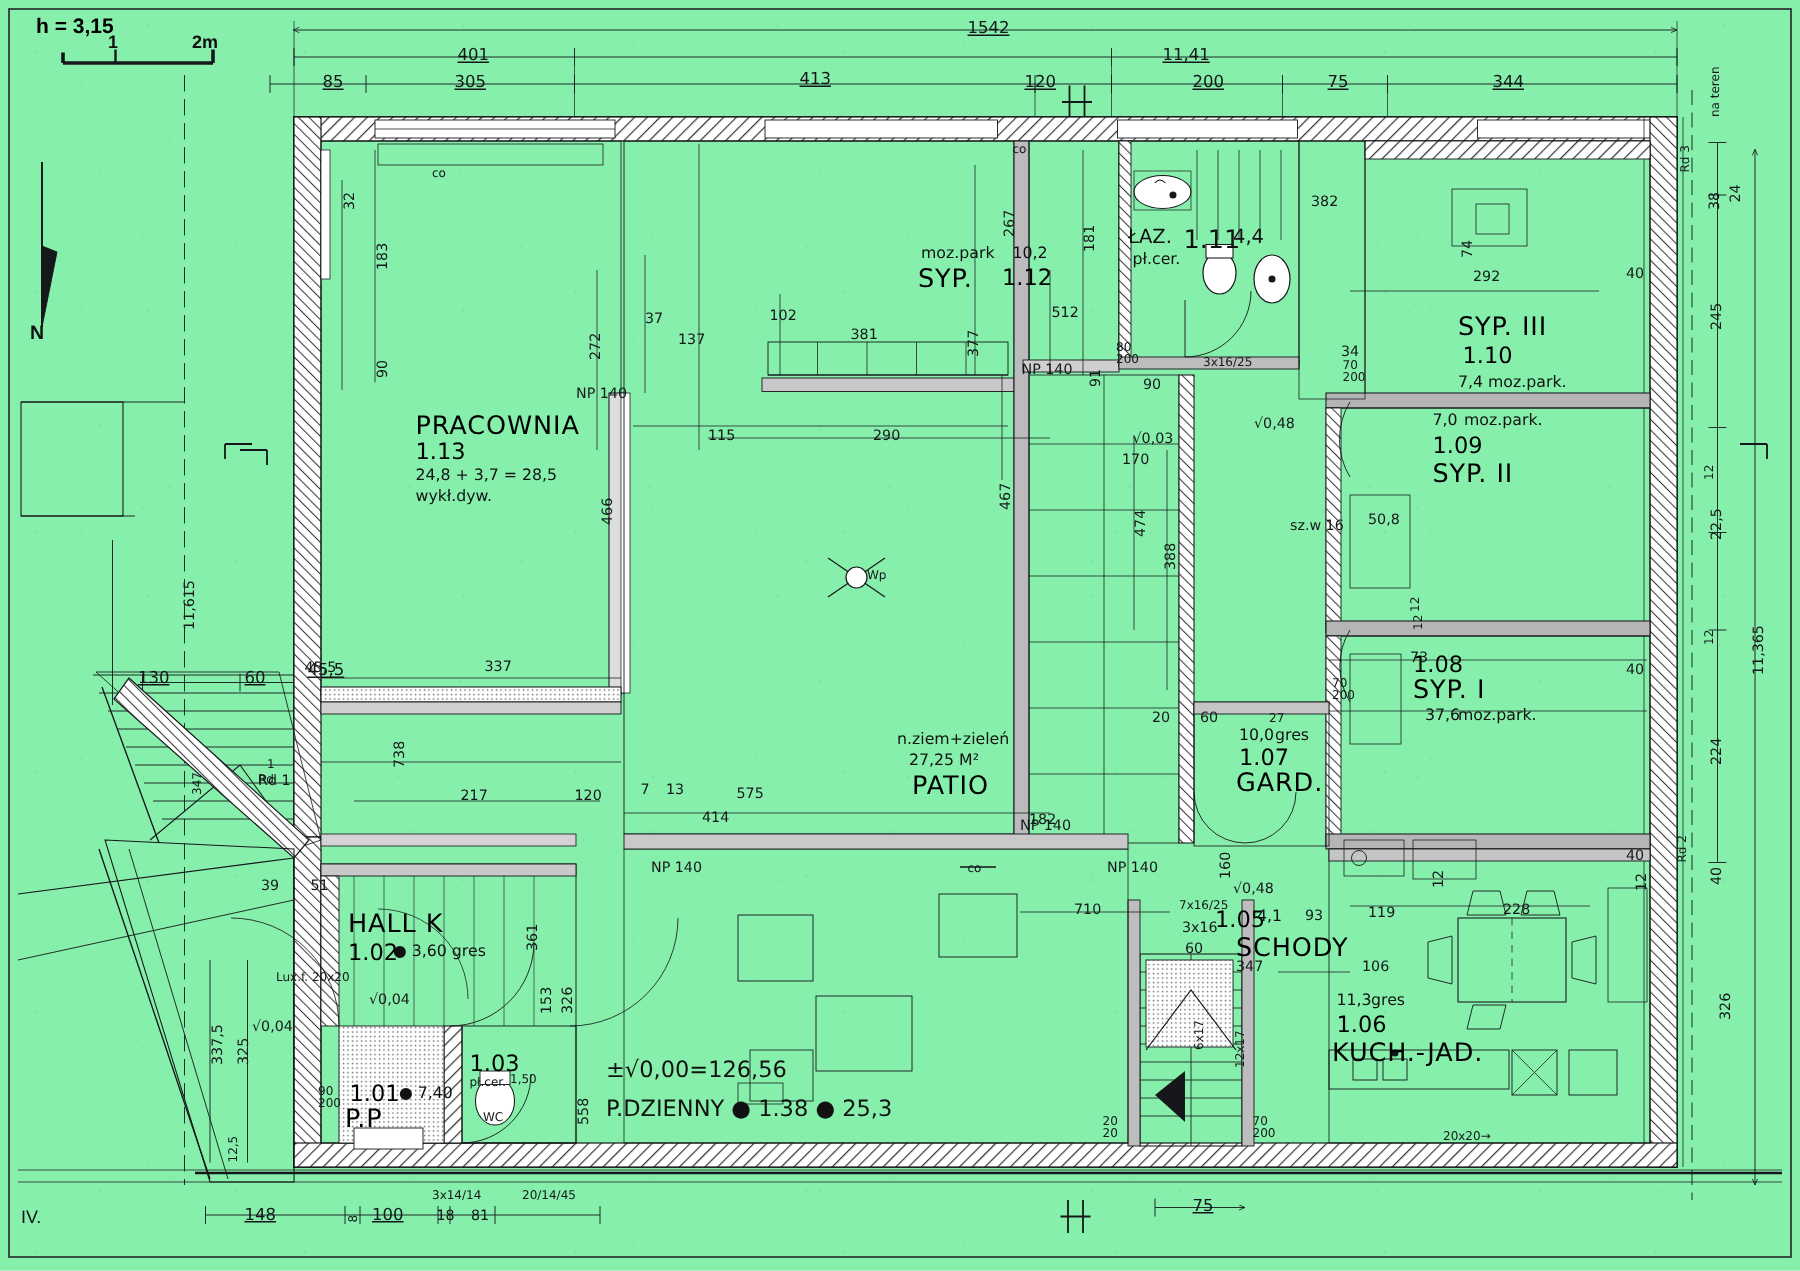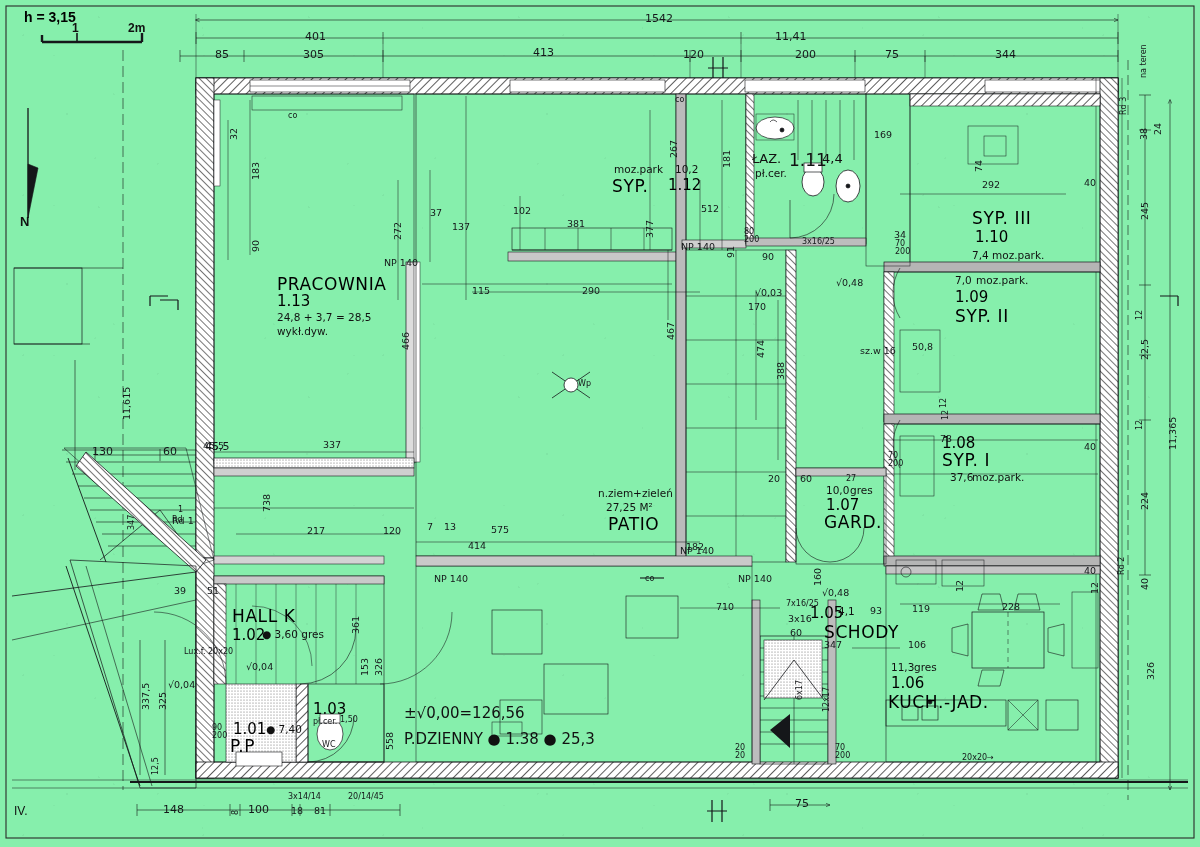--- a/index.html
+++ b/index.html
@@ -19,21 +19,21 @@
       radial-gradient(circle at 28% 67%, rgba(0,0,0,.05) 0 1px, transparent 1px),
       radial-gradient(circle at 83% 78%, rgba(0,0,0,.04) 0 1px, transparent 1px),
       radial-gradient(circle at 56% 88%, rgba(0,0,0,.04) 0 1px, transparent 1px),
       radial-gradient(circle at 92% 14%, rgba(0,0,0,.04) 0 1px, transparent 1px),
       radial-gradient(circle at 36% 37%, rgba(0,0,0,.035) 0 1px, transparent 1px);
     background-size:180px 160px,210px 190px,160px 230px,240px 170px,190px 210px,170px 180px,220px 200px,150px 150px;
     opacity:.8;
   }
   svg{position:absolute;left:0;top:0;}
   .lbl{position:absolute;color:#111;white-space:nowrap;line-height:1;}
-  .dim{font-size:11px;font-family:"DejaVu Sans",sans-serif;color:#15171a;}
+  .dim{font-size:11px;font-family:"DejaVu Sans",sans-serif;color:#15171a;text-decoration:underline;}
   .dimS{font-size:9.5px;font-family:"DejaVu Sans",sans-serif;color:#15171a;}
   .dimXS{font-size:8px;font-family:"DejaVu Sans",sans-serif;color:#15171a;}
   .rname{font-size:17px;font-family:"DejaVu Sans",sans-serif;color:#000;letter-spacing:.6px;}
   .rnum{font-size:15px;font-family:"DejaVu Sans",sans-serif;color:#000;text-align:center;}
   .rfin{font-size:10.5px;font-family:"DejaVu Sans",sans-serif;color:#111;}
   .rot90{transform:rotate(-90deg);transform-origin:0 0;}
   .title{font-size:14px;font-weight:bold;font-family:"Liberation Sans",sans-serif;color:#000;}
 </style>
 </head>
 <body>
@@ -542,21 +542,21 @@
   <div class="lbl dimS" style="left:430px;top:208px;">37</div>
   <div class="lbl dimS" style="left:452px;top:222px;">137</div>
   <div class="lbl dimS" style="left:513px;top:206px;">102</div>
   <div class="lbl dimS" style="left:567px;top:219px;">381</div>
   <div class="lbl dimS rot90" style="left:645px;top:238px;">377</div>
   <div class="lbl dimS rot90" style="left:669px;top:158px;">267</div>
   <div class="lbl dimS rot90" style="left:722px;top:168px;">181</div>
   <div class="lbl dimS" style="left:701px;top:204px;">512</div>
   <div class="lbl dimS rot90" style="left:726px;top:258px;">91</div>
   <div class="lbl dimS" style="left:762px;top:252px;">90</div>
-  <div class="lbl dimS" style="left:874px;top:130px;">169</div>
+  <div class="lbl dimS" style="left:874px;top:130px;">382</div>
   <div class="lbl dimS" style="left:982px;top:180px;">292</div>
   <div class="lbl dimS rot90" style="left:974px;top:172px;">74</div>
   <div class="lbl dimS rot90" style="left:393px;top:240px;">272</div>
   <div class="lbl dimS rot90" style="left:401px;top:350px;">466</div>
   <div class="lbl dimS" style="left:472px;top:286px;">115</div>
   <div class="lbl dimS" style="left:582px;top:286px;">290</div>
   <div class="lbl dimS rot90" style="left:666px;top:340px;">467</div>
   <div class="lbl dimS" style="left:748px;top:302px;">170</div>
   <div class="lbl dimS rot90" style="left:756px;top:358px;">474</div>
   <div class="lbl dimS rot90" style="left:776px;top:380px;">388</div>

